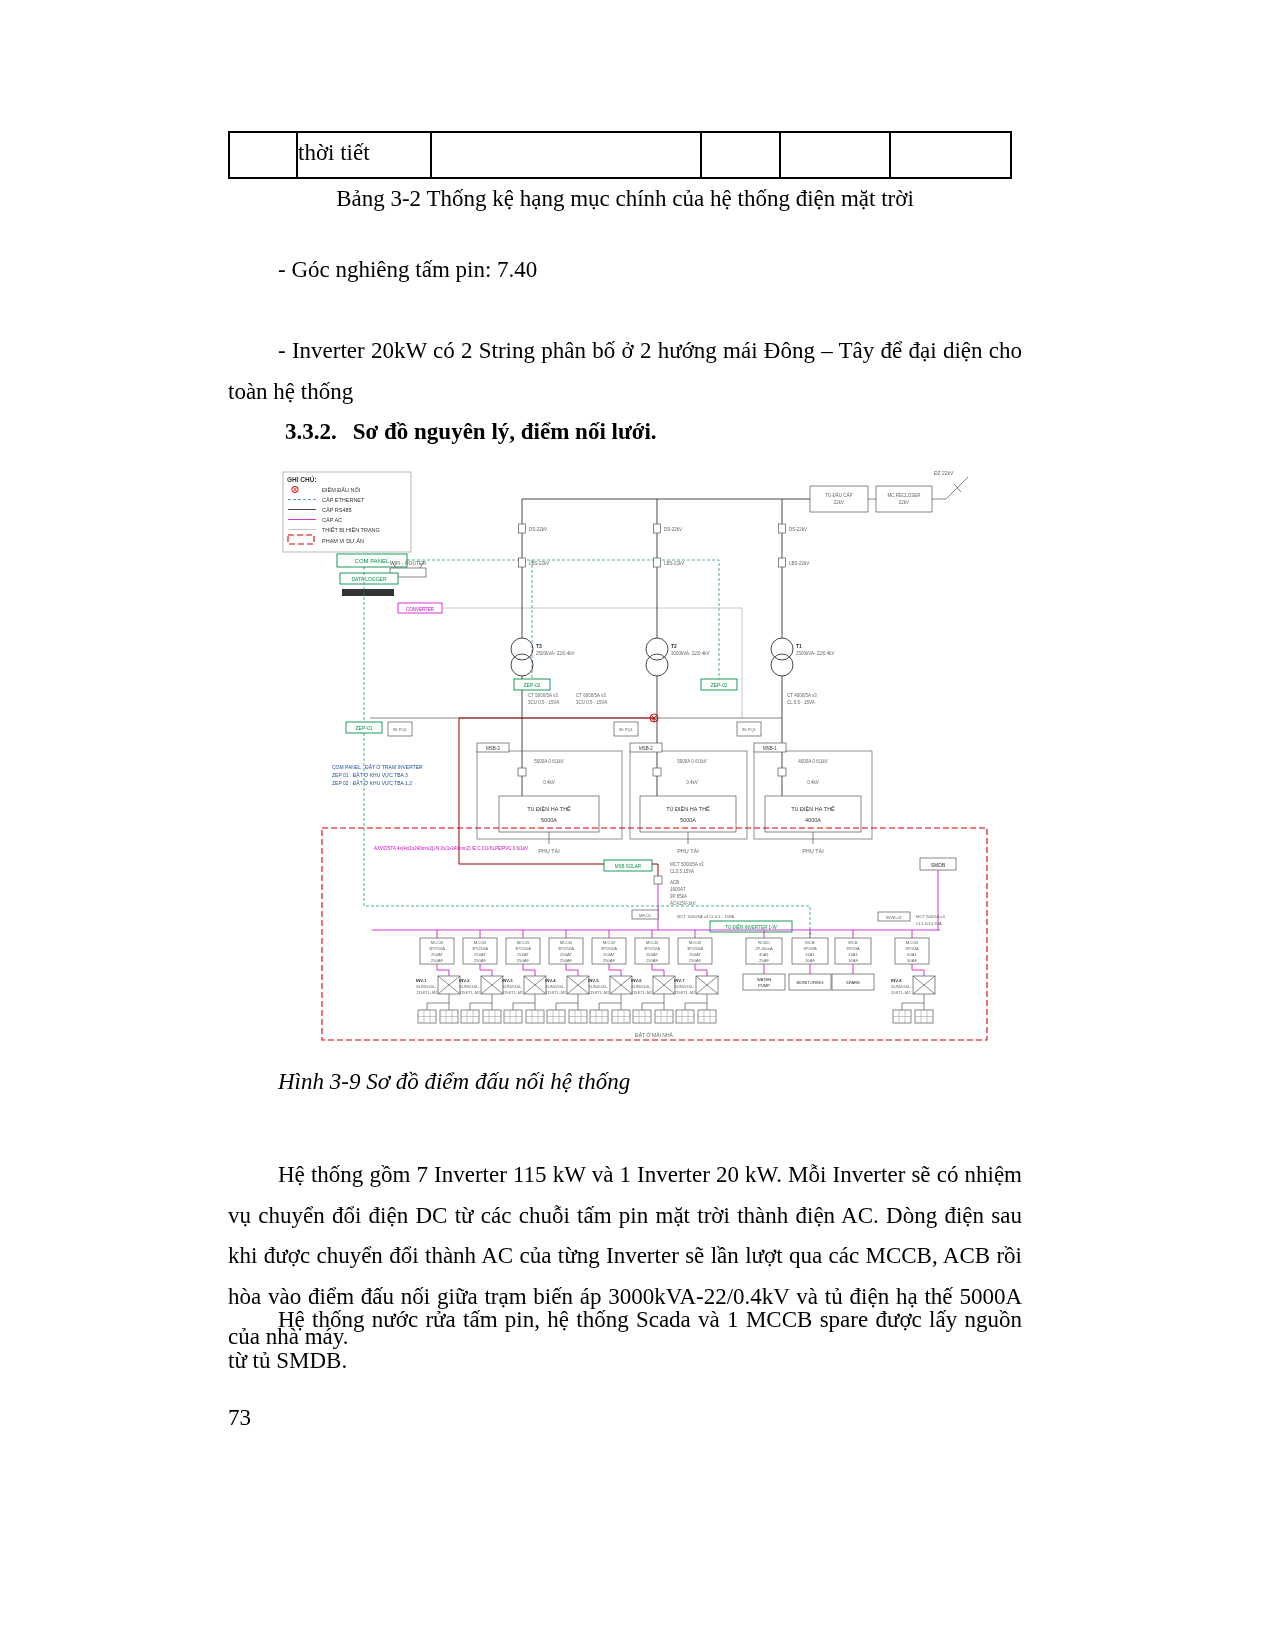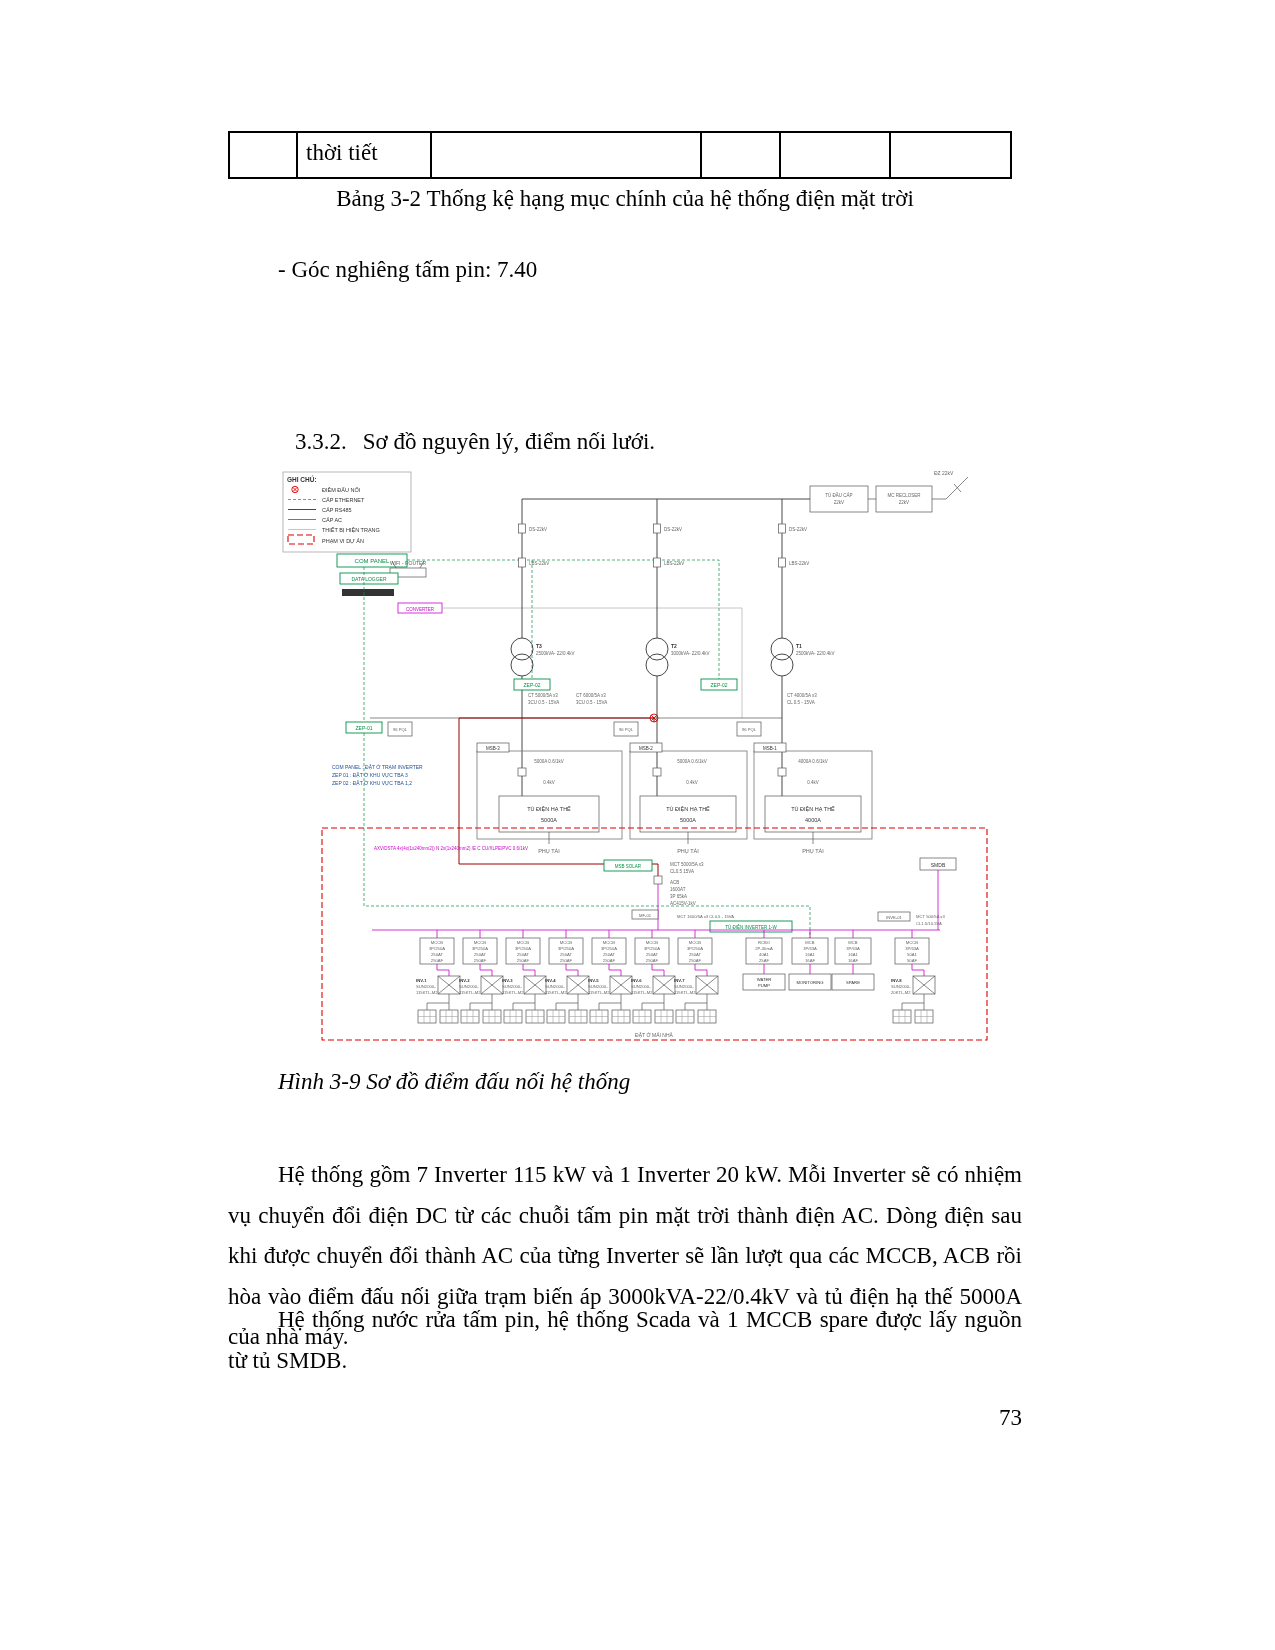--- a/index.html
+++ b/index.html
@@ -1,32 +1,32 @@
 <!DOCTYPE html>
 <html><head>
 <meta charset="utf-8">
 <style>
   *{box-sizing:border-box}
   html,body{margin:0;padding:0}
   body{width:1275px;height:1650px;background:#ffffff;font-family:"Liberation Serif",serif;color:#000}
   .page{position:relative;width:1275px;height:1650px;overflow:hidden;background:#fff}
 
   table.toptable{position:absolute;left:228px;top:131px;border-collapse:collapse}
-  table.toptable td{border:2px solid #000;height:46px;vertical-align:top;padding:3px 8px;font-size:23px;line-height:34px}
+  table.toptable td{border:2px solid #000;height:46px;vertical-align:top;padding:3px 0;font-size:23px;line-height:34px}
 
   .tcap{position:absolute;left:228px;top:179px;width:794px;text-align:center;font-size:23px;line-height:40px}
   .bodyp{position:absolute;left:228px;width:794px;font-size:23px;line-height:40.5px;margin:0}
   .indent{text-indent:50px}
   .just{text-align:justify}
   .b1{top:210px}.b2{top:250px}.b3{top:290px}.b4{top:331px}
-  .heading{position:absolute;left:278px;top:412px;font-size:23px;font-weight:normal;margin:17px}
+  .heading{position:absolute;left:278px;top:412px;font-size:23px;font-weight:bold;margin:7px}
   .heading .num{margin-right:16px}
   .figcap{position:absolute;left:278px;top:1062px;font-size:23px;font-style:italic;line-height:40px}
   .p1{top:1155px}.p2{top:1300px}
-  .pagenum{position:absolute;left:228px;top:1405px;width:794px;text-align:right;font-size:23px}
+  .pagenum{position:absolute;left:228px;top:1405px;width:794px;text-align:left;font-size:23px}
 
   .diagram{position:absolute;left:282px;top:466px;width:710px;height:592px}
   svg text{font-family:"Liberation Sans",sans-serif;fill:#333}
   .t65{font-size:6.5px}.t6{font-size:6px}.t55{font-size:5.5px}.t5{font-size:5px}.t45{font-size:4.5px}.t4{font-size:4.2px}
   .b{font-weight:bold}
   .mid{text-anchor:middle}
   .grn{fill:#009245}.mag{fill:#cc00cc}.gry{fill:#666}.blu{fill:#1f4e9c}
   .wire{stroke:#555;stroke-width:0.7;fill:none}
   .wire2{stroke:#333;stroke-width:0.9;fill:none}
   .gr9{stroke:#999;stroke-width:0.55;fill:none}
@@ -64,20 +64,21 @@
       <td></td>
       <td></td>
       <td></td>
     </tr>
   </tbody>
     </table>
 
   <div class="tcap">Bảng  3-2 Thống kệ hạng mục chính của hệ thống điện mặt trời</div>
 
   <p class="bodyp indent b2">- Góc nghiêng tấm pin: 7.40</p>
+  <p class="bodyp indent just b4">- Inverter 20kW có 2 String phân bố ở 2 hướng mái Đông – Tây để đại diện cho toàn hệ thống</p>
 
   <h3 class="heading"><span class="num">3.3.2.</span><span>Sơ đồ nguyên lý, điểm nối lưới.</span></h3>
 
   <div class="diagram">
   <svg id="diag" viewBox="0 0 710 592" width="710" height="592" xmlns="http://www.w3.org/2000/svg">
 
     <g>
       <rect x="1" y="6" width="128" height="80" class="lgbx"></rect>
       <text x="5" y="16" class="t65 b">GHI CHÚ:</text>
       <circle cx="13" cy="23.5" r="3.2" class="rs"></circle>

